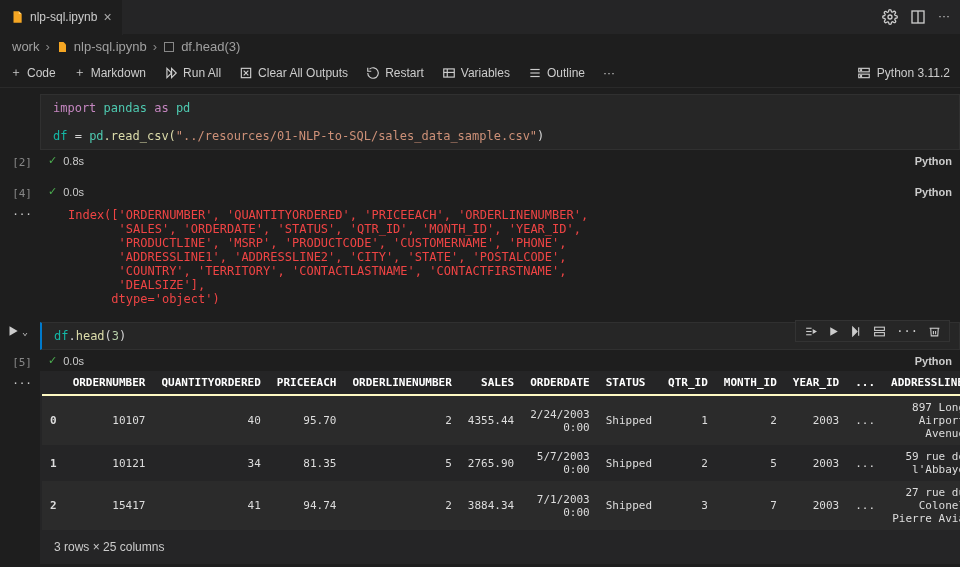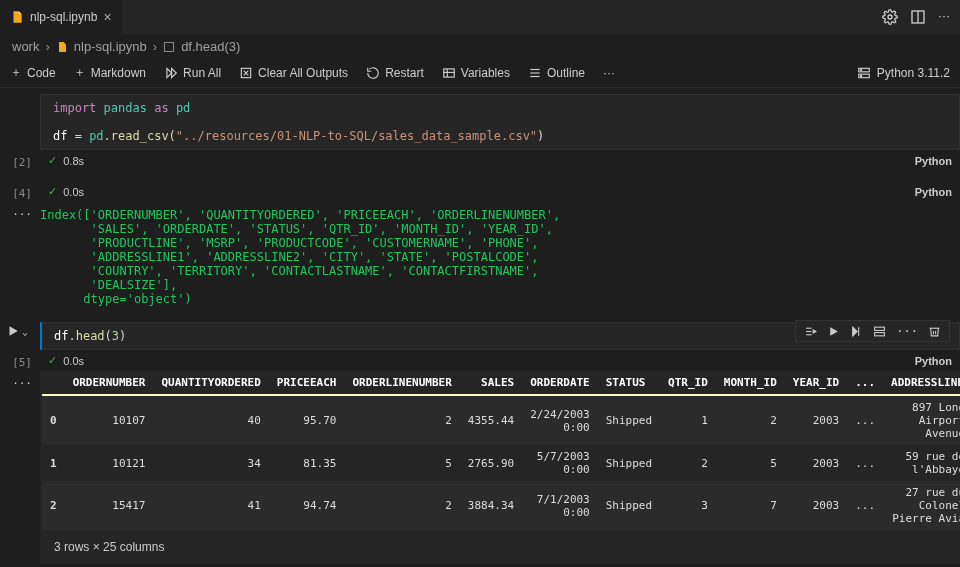--- a/index.html
+++ b/index.html
@@ -85,28 +85,29 @@
     display: flex; align-items:center; gap:6px;
     padding: 4px 8px;
     color: #cccccc;
     font-size: 11px;
     font-family: "Segoe UI", Arial, sans-serif;
   }
   .meta .check { color: #4caf50; }
   .meta .lang { margin-left:auto; color:#cccccc;font-weight:bold; }
   .output {
     padding: 6px 0 6px 0;
-    color: #22c55e;
+    color: #ef4444;
     white-space: pre;
     font-family: Menlo, Consolas, monospace;
+    margin-left: 28px;
   }
   .kw { color: #c586c0; }
   .mod { color: #4ec9b0; }
   .str { color: #ce9178; }
-  .var { color: #ffffff; }
+  .var { color: #14b8a6; }
   .fn  { color: #dcdcaa; }
   .num { color: #b5cea8; }
   .op  { color: #d4d4d4; }
   .run-controls {
     position: absolute; left: 6px; top: 2px;
     display:flex; gap:2px; align-items:center;
   }
   .cell-action-bar {
     position:absolute; right:10px; top:-2px;
     display:flex; gap:10px; align-items:center;

